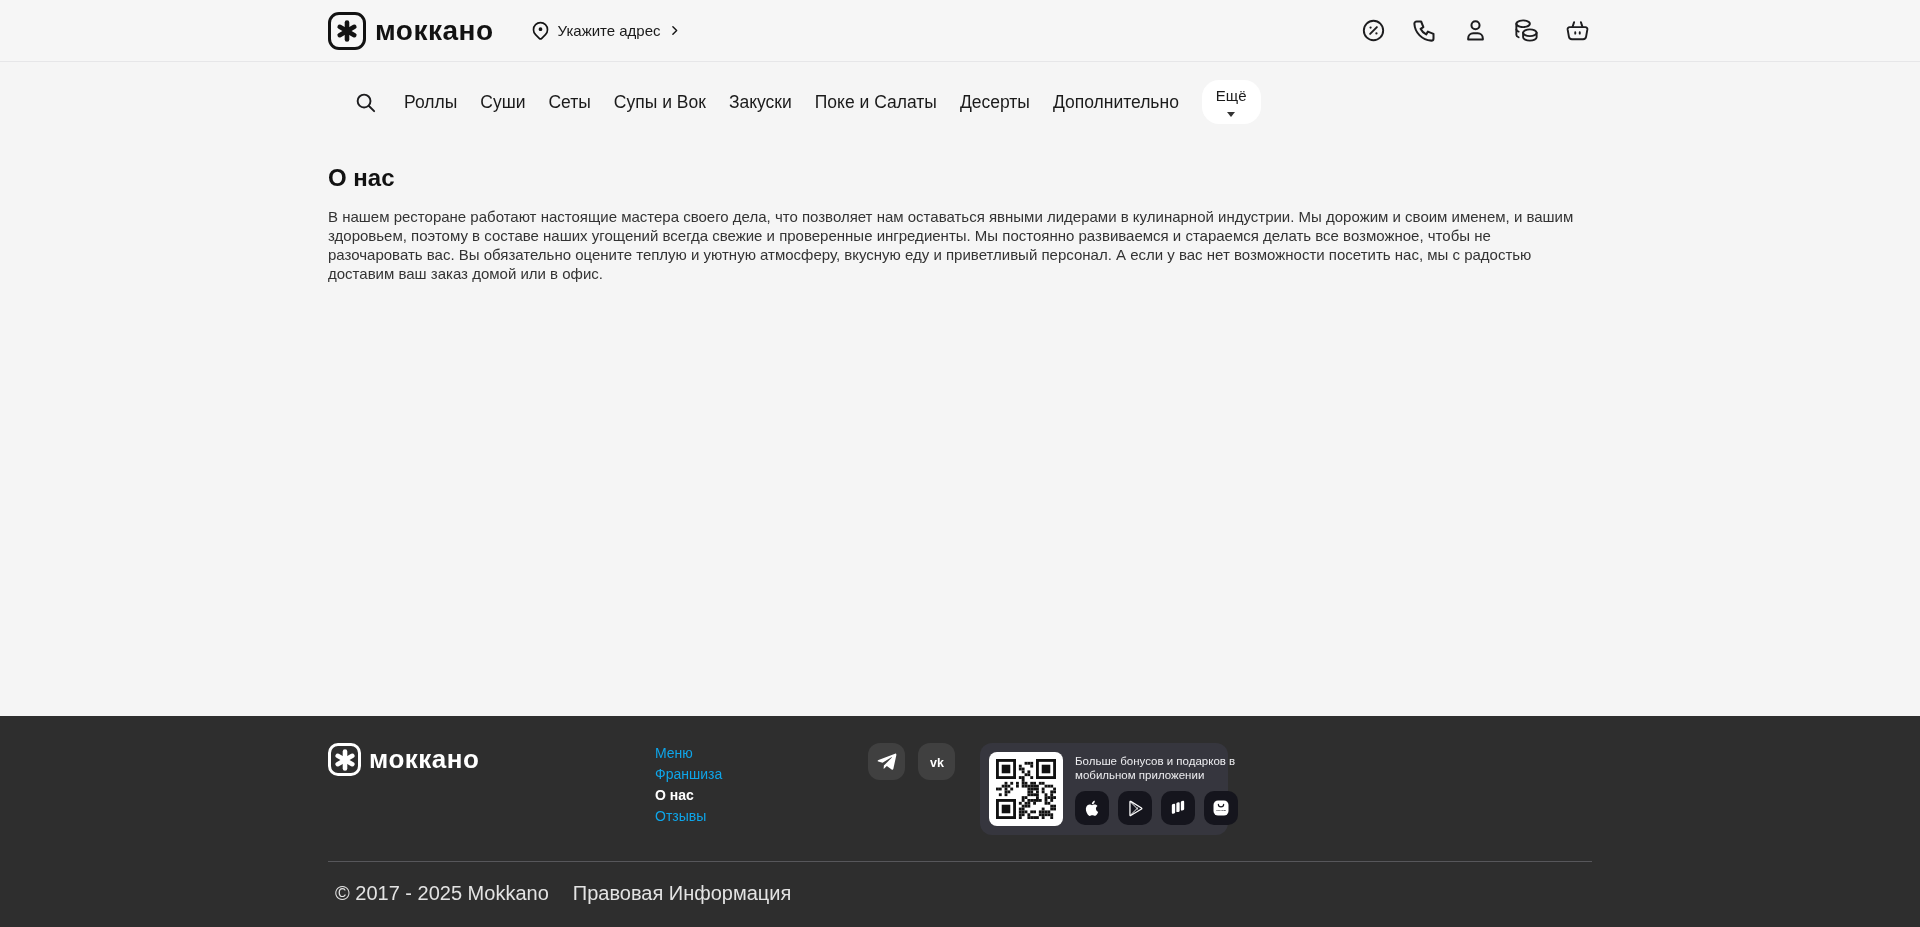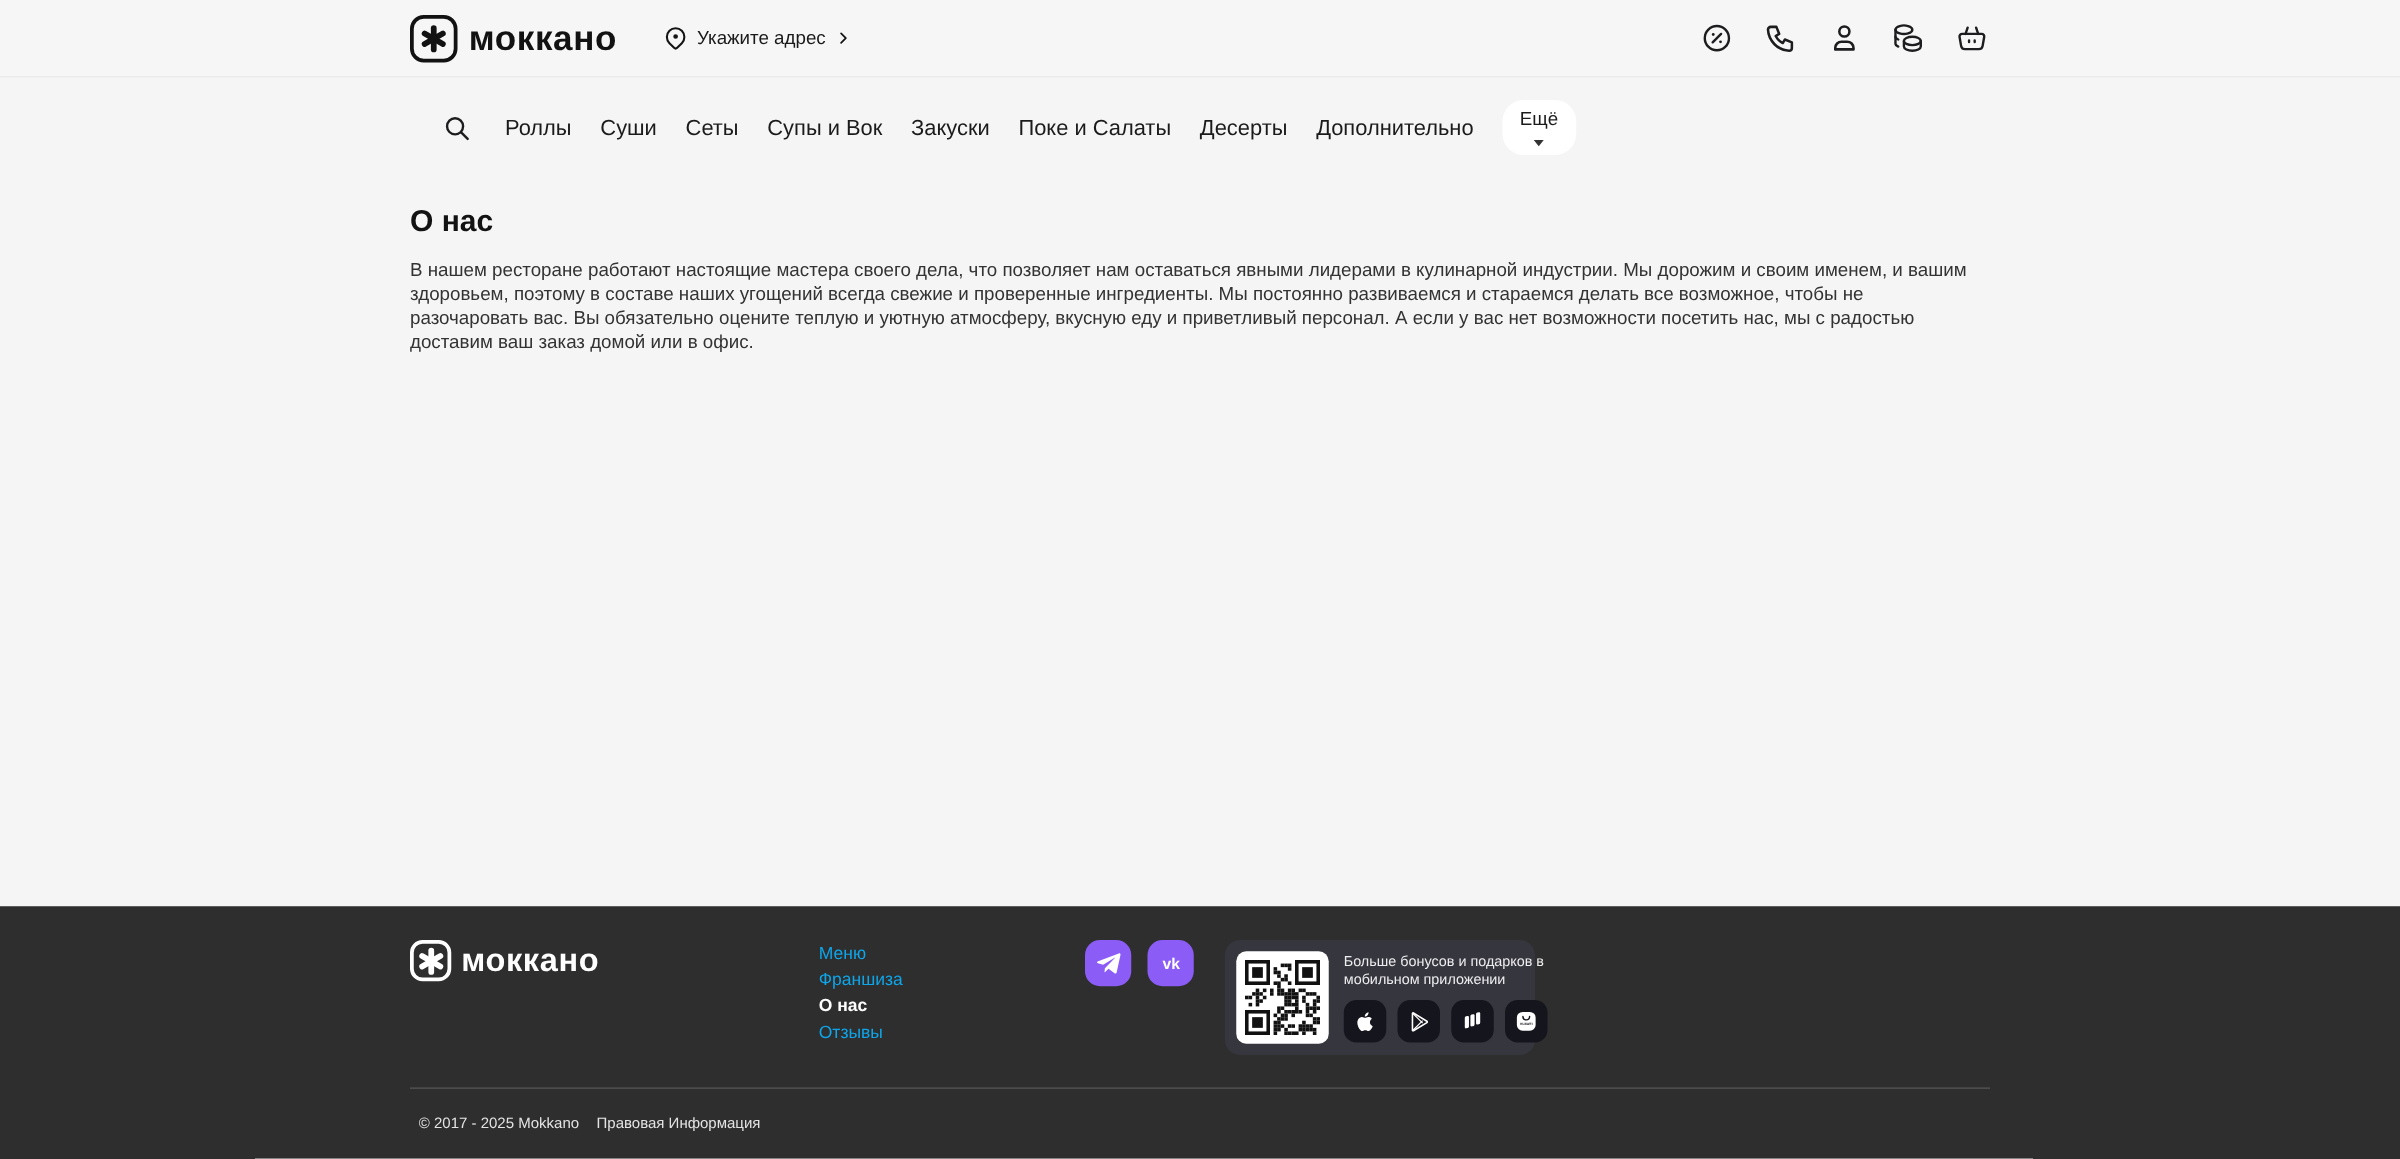--- a/index.html
+++ b/index.html
@@ -50,32 +50,32 @@
   footer { background:#2e2e2e; color:#c7c7c7; }
   .f-top { display:flex; align-items:flex-start; padding-top:27px; }
   .f-logo { width:327px; display:flex; align-items:center; gap:8px; }
   .f-logo .logo-mark { width:33px; height:33px; border-width:3px; border-radius:10px; }
   .f-col { display:flex; flex-direction:column; font-size:14px; line-height:21px; }
   .f-col1 { width:213px; }
   .f-col2 { flex:1; }
   .f-link { color:#0ea5e9; text-decoration:none; cursor:pointer; width:max-content; }
   .f-link.active { color:#ffffff; font-weight:bold; }
   .f-social { display:flex; gap:13px; margin-right:25px; }
-  .sicon { width:37px; height:37px; border-radius:12px; background:#8b5cf6; border:none; cursor:pointer;
+  .sicon { width:37px; height:37px; border-radius:12px; background:#404040; border:none; cursor:pointer;
     display:flex; align-items:center; justify-content:center; color:#fff; }
   .f-panel { width:248px; background:#36363e; border-radius:12px; padding:9px; display:flex; gap:12px; }
   .qr-box { width:74px; height:74px; background:#fff; border-radius:8px;
     display:flex; align-items:center; justify-content:center; flex-shrink:0; }
   .promo-text { font-size:11.5px; line-height:14px; color:#ededf0; padding-top:2px; }
   .badges { display:flex; gap:9px; margin-top:9px; }
   .badge { width:34px; height:34px; border-radius:10px; background:#15151d; border:none; cursor:pointer;
     display:flex; align-items:center; justify-content:center; color:#fff; }
   .f-divider { border-top:1px solid #57575b; margin-top:26px; }
   .f-bottom { display:flex; align-items:center; padding:20px 0 22px 7px; }
-  .copyright { font-size:12px; color:#e3e3e3; display:flex; gap:0; }
+  .copyright { font-size:20px; color:#e3e3e3; display:flex; gap:10px; }
   .legal-link { color:#e3e3e3; text-decoration:none; cursor:pointer;margin-left:14px; }
   .review-btn { margin-left:auto; margin-right:327px; background:#3c3c4b; color:#d9d9e0;
     border:none; border-radius:8px; padding:12px 41px; font:inherit; font-size:14.5px; cursor:pointer; }
 </style>
 </head>
 <body>
 
 <header>
   <div class="container header-inner">
     <a class="logo">

